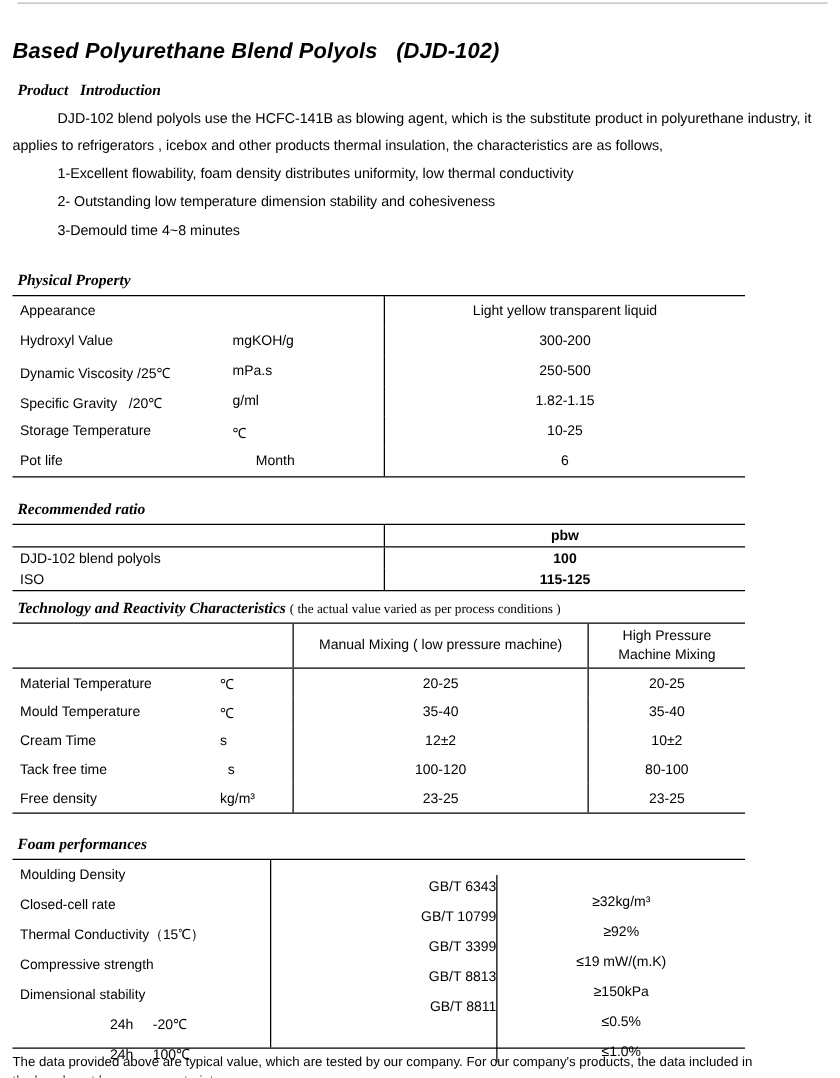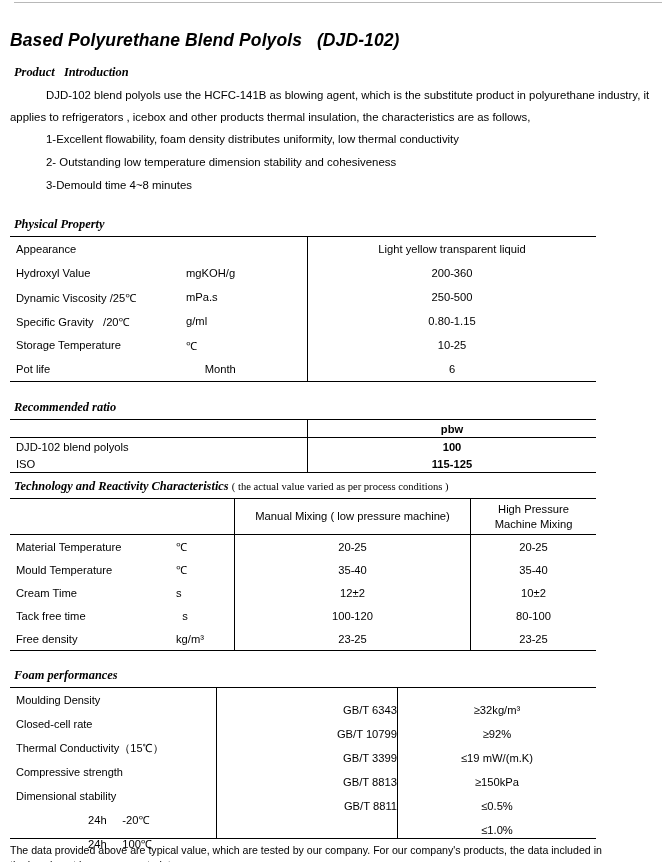--- a/index.html
+++ b/index.html
@@ -124,21 +124,21 @@
     height: 150px;
   }
   .foam-col-a {
     position: absolute; left: 0; top: 0; width: 206px;
   }
   .foam-col-b {
     position: absolute; left: 206px; top: 0; width: 181px;
     border-left: 1.2px solid #000; height: 150px; box-sizing: border-box;
   }
   .foam-col-c {
-    position: absolute; left: 387px; top: 0; right: 0;
+    position: absolute; left: 387px; top: 12px; right: 0;
     border-left: 1.2px solid #000; height: 150px; box-sizing: border-box;
   }
   .foam-item {
     font-size: 11px;
     line-height: 24px;
     padding-left: 6px;
     white-space: pre;
   }
   .foam-sub {
     font-size: 11.2px;
@@ -192,31 +192,31 @@
       <table class="tbl phys">
         <tbody>
           <tr>
             <td class="c-label">Appearance</td>
             <td class="c-unit"></td>
             <td class="c-val vline">Light yellow transparent liquid</td>
           </tr>
           <tr>
             <td class="c-label">Hydroxyl Value</td>
             <td class="c-unit">mgKOH/g</td>
-            <td class="c-val vline">200-360</td>
+            <td class="c-val vline">300-200</td>
           </tr>
           <tr>
             <td class="c-label">Dynamic Viscosity /25℃</td>
             <td class="c-unit">mPa.s</td>
             <td class="c-val vline">250-500</td>
           </tr>
           <tr>
             <td class="c-label">Specific Gravity   /20℃</td>
             <td class="c-unit">g/ml</td>
-            <td class="c-val vline">0.80-1.15</td>
+            <td class="c-val vline">1.82-1.15</td>
           </tr>
           <tr>
             <td class="c-label">Storage Temperature</td>
             <td class="c-unit">℃</td>
             <td class="c-val vline">10-25</td>
           </tr>
           <tr>
             <td class="c-label">Pot life</td>
             <td class="c-unit">      Month</td>
             <td class="c-val vline">6</td>

